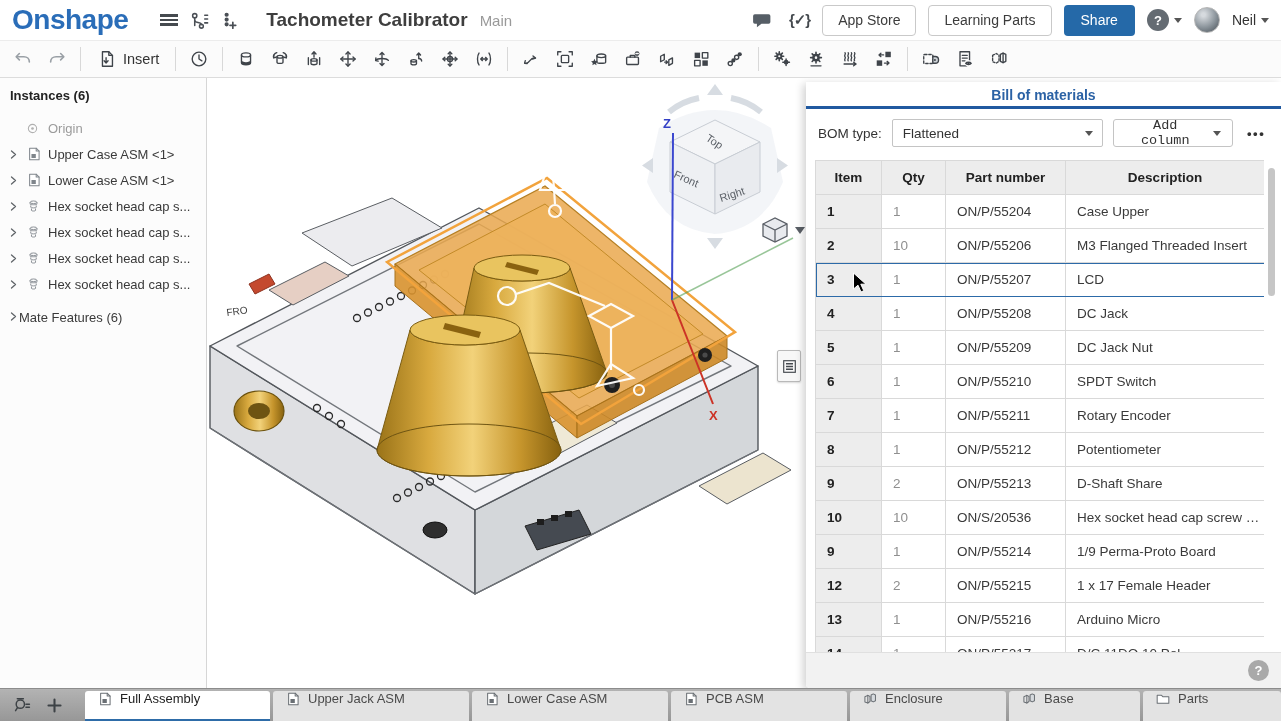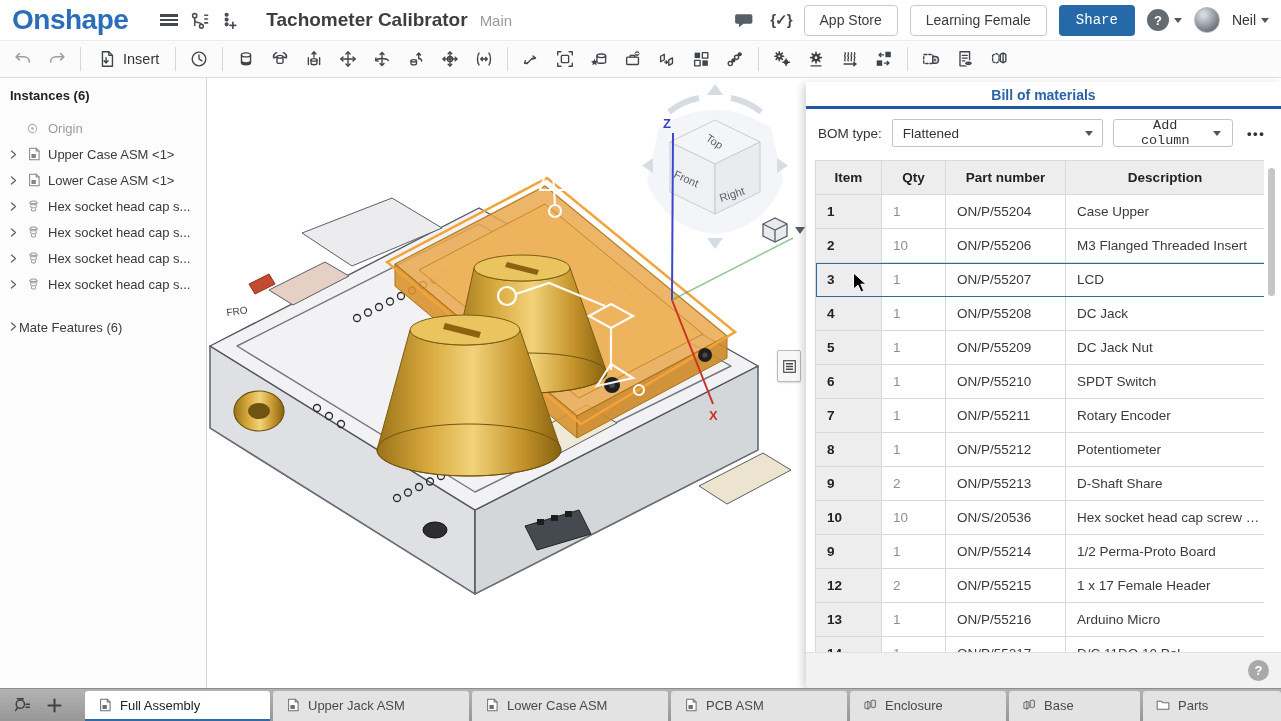--- a/index.html
+++ b/index.html
@@ -18,21 +18,21 @@
   .logo { font-size:28px; font-weight:bold; color:#2a6db8; letter-spacing:-0.5px; margin-right:26px;text-align:right; }
   .icon-btn { display:flex; align-items:center; justify-content:center; width:30px; height:30px;
     color:#4a4f55; border-radius:3px; cursor:default; }
   .hamburger span { display:block; width:18px; height:2.4px; background:#454a4f; margin:2.2px 0; }
   .doc-title { font-size:19px; font-weight:600; color:#3e3e3e; margin-left:22px; white-space:nowrap; }
   .doc-workspace { font-size:15px; color:#9a9a9a; margin-left:12px; }
   .topbar-right { margin-left:auto; display:flex; align-items:center; gap:12px; }
   .pill-btn { height:31px; padding:0 15px; background:#fff; border:1px solid #c9c9c9;
     border-radius:4px; font-size:14px; color:#3c3c3c; display:flex; align-items:center; }
   .share-btn { height:31px; padding:0 17px; border:none; border-radius:4px;
-    color:#fff; font-size:14px; display:flex; align-items:center;font-family:Liberation Mono, monospace; }
+    color:#fff; font-size:14px; display:flex; align-items:center; }
   .notices { font-size:15px; color:#454a4f; font-weight:bold; letter-spacing:-1px; }
   .help-circle { width:22px; height:22px; border-radius:50%; background:#646b72; color:#fff;
     font-size:13px; font-weight:bold; display:flex; align-items:center; justify-content:center; }
   .caret { width:0; height:0; border-left:4.5px solid transparent; border-right:4.5px solid transparent;
     border-top:5px solid #555; display:inline-block; }
   .avatar { width:26px; height:26px; border-radius:50%;
     background:radial-gradient(circle at 35% 28%, #d6dade 8%, #8a939a 55%, #454d54 100%);
     border:1px solid #b5b5b5; }
   .user-name { font-size:14px; color:#333; display:flex; align-items:center; gap:5px; }
 
@@ -57,22 +57,22 @@
     background:#fcfcfc; border-right:1px solid #d6d6d6; z-index:10; padding-top:10px; }
   .sidebar-title { font-size:13px; font-weight:bold; color:#222; padding:0 0 12px 10px; }
   .tree-item { height:26px; display:flex; align-items:center; font-size:13px; color:#3a3a3a;
     padding-left:8px; position:relative; }
   .tree-item .chev { width:18px; display:flex; align-items:center; color:#5f6468; flex:none; }
   .tree-item .no-chev { width:18px; flex:none; }
   .tree-item .t-icon { width:22px; display:flex; align-items:center; color:#7f858b; flex:none; }
   .tree-item .t-label { white-space:nowrap; overflow:hidden; }
   .tree-item.muted { color:#9b9b9b; }
   .tree-item.muted .t-icon { color:#b0b0b0; }
-  .tree-footer { height:26px; display:flex; align-items:center; font-size:13px; color:#3a3a3a;
-    padding-left:8px; margin-top:17px; }
+  .tree-footer { height:26px; display:flex; align-items:flex-end; font-size:13px; color:#3a3a3a;
+    padding-left:8px; margin-top:2px; }
 
   
   .bom-panel { position:absolute; left:806px; top:82px; width:475px; height:606px; background:#fff;
     box-shadow:-3px 2px 8px rgba(0,0,0,0.18); z-index:20; border-radius:0 0 0 4px; }
   .bom-title { height:27px; line-height:27px; text-align:center; font-size:14px; font-weight:bold;
     color:#2b62a5; border-bottom:3px solid #2059a0; }
   .bom-controls { height:48px; display:flex; align-items:center; padding:0 12px; gap:10px; }
   .bom-type-label { font-size:13.5px; color:#333; white-space:nowrap; }
   .bom-select { position:relative; width:213px; height:28px; border:1px solid #c4c4c4; border-radius:2px;
     background:#fff; display:flex; align-items:center; padding:0 24px 0 10px; font-size:13.5px; color:#333; }
@@ -106,21 +106,21 @@
     color:#44494e; z-index:15; box-shadow:0 1px 2px rgba(0,0,0,0.15); }
 
   
   .bottombar { position:absolute; left:0; top:688px; width:100%; height:33px;
     background:linear-gradient(#b3b3b3,#979797); border-top:1px solid #8c8c8c;
     display:flex; align-items:flex-start; z-index:30; }
   .bb-icons { display:flex; align-items:center; height:33px; padding:0 8px; gap:4px; color:#3d4246; }
   .bb-btn { width:28px; height:28px; display:flex; align-items:center; justify-content:center; color:#3d4246; }
   .tabs { display:flex; gap:3px; margin-left:9px; }
   .tab { height:31px; margin-top:2px; background:#e3e3e3; border-radius:3px 3px 0 0;
-    display:flex; align-items:center; gap:7px; padding:0 12px; font-size:13px; color:#4a4a4a;
+    display:flex; align-items:flex-start; gap:7px; padding:0 12px; font-size:13px; color:#4a4a4a;
     border-bottom:3px solid transparent; overflow:hidden; white-space:nowrap; }
   .tab .tab-icon { display:flex; align-items:center; color:#6a6f74; }
   .tab.active { background:#fff; color:#222; border-bottom:3px solid #2e6ca8; }
   .tabs .tab:nth-of-type(1){ width:185px; } .tabs .tab:nth-of-type(2){ width:196px; }
   .tabs .tab:nth-of-type(3){ width:196px; } .tabs .tab:nth-of-type(4){ width:176px; }
   .tabs .tab:nth-of-type(5){ width:156px; } .tabs .tab:nth-of-type(6){ width:131px; }
   .tabs .tab:nth-of-type(7){ width:138px; }
 
   .mouse-cursor { position:absolute; left:852px; top:272px; z-index:40; pointer-events:none; }
 </style>
@@ -159,21 +159,21 @@
     <div class="doc-workspace">Main</div>
 
     <div class="topbar-right">
       <div class="icon-btn">
         <svg viewBox="0 0 22 22" width="21" height="21">
           <path d="M3 4.5h14.5a1.8 1.8 0 011.8 1.8v6.4a1.8 1.8 0 01-1.8 1.8H10l-4.8 3.7v-3.7H3a1.8 1.8 0 01-1.8-1.8V6.3A1.8 1.8 0 013 4.5z" fill="#565e66" transform="translate(1,0)"></path>
         </svg>
       </div>
       <div class="notices">{✓}</div>
       <button class="pill-btn">App Store</button>
-      <button class="pill-btn">Learning Female</button>
+      <button class="pill-btn">Learning Parts</button>
       <button class="share-btn" style="background:#2569a8;">Share</button>
       <div style="display:flex;align-items:center;gap:5px;">
         <div class="help-circle">?</div>
         <span class="caret"></span>
       </div>
       <div class="avatar"></div>
       <div class="user-name">
         <span>Neil</span>
         <span class="caret"></span>
       </div>
@@ -827,21 +827,21 @@
               <td class="c-item">10</td>
               <td class="c-qty">10</td>
               <td class="c-part">ON/S/20536</td>
               <td class="c-desc">Hex socket head cap screw M...</td>
             </tr>
 
             <tr>
               <td class="c-item">9</td>
               <td class="c-qty">1</td>
               <td class="c-part">ON/P/55214</td>
-              <td class="c-desc">1/2 Perma-Proto Board</td>
+              <td class="c-desc">1/9 Perma-Proto Board</td>
             </tr>
 
             <tr>
               <td class="c-item">12</td>
               <td class="c-qty">2</td>
               <td class="c-part">ON/P/55215</td>
               <td class="c-desc">1 x 17 Female Header</td>
             </tr>
 
             <tr>

